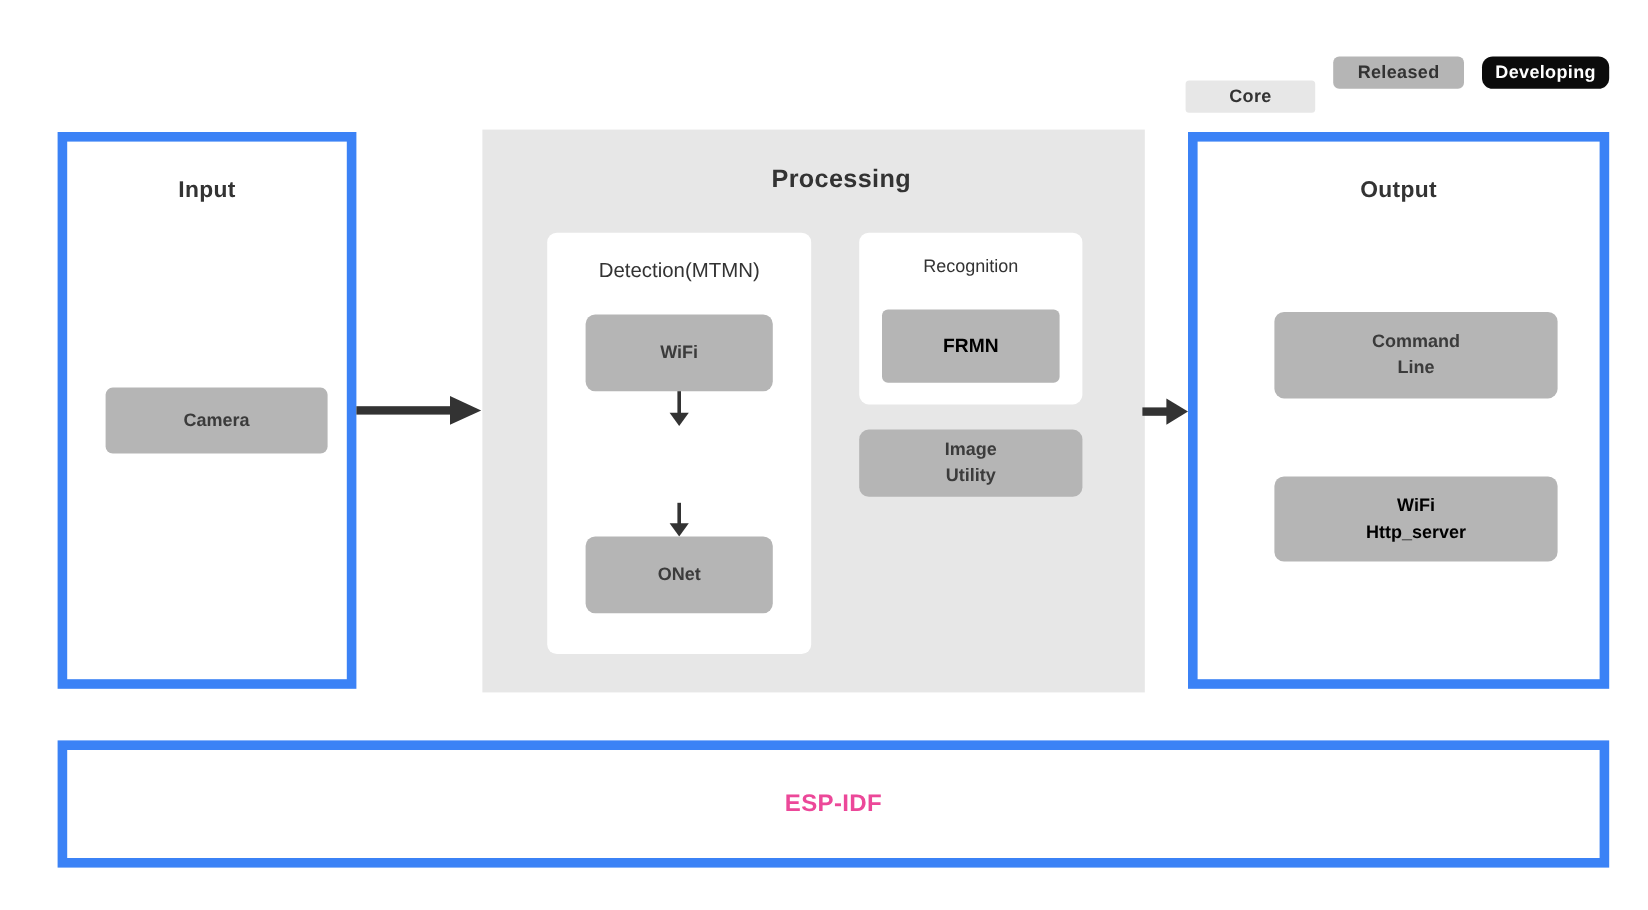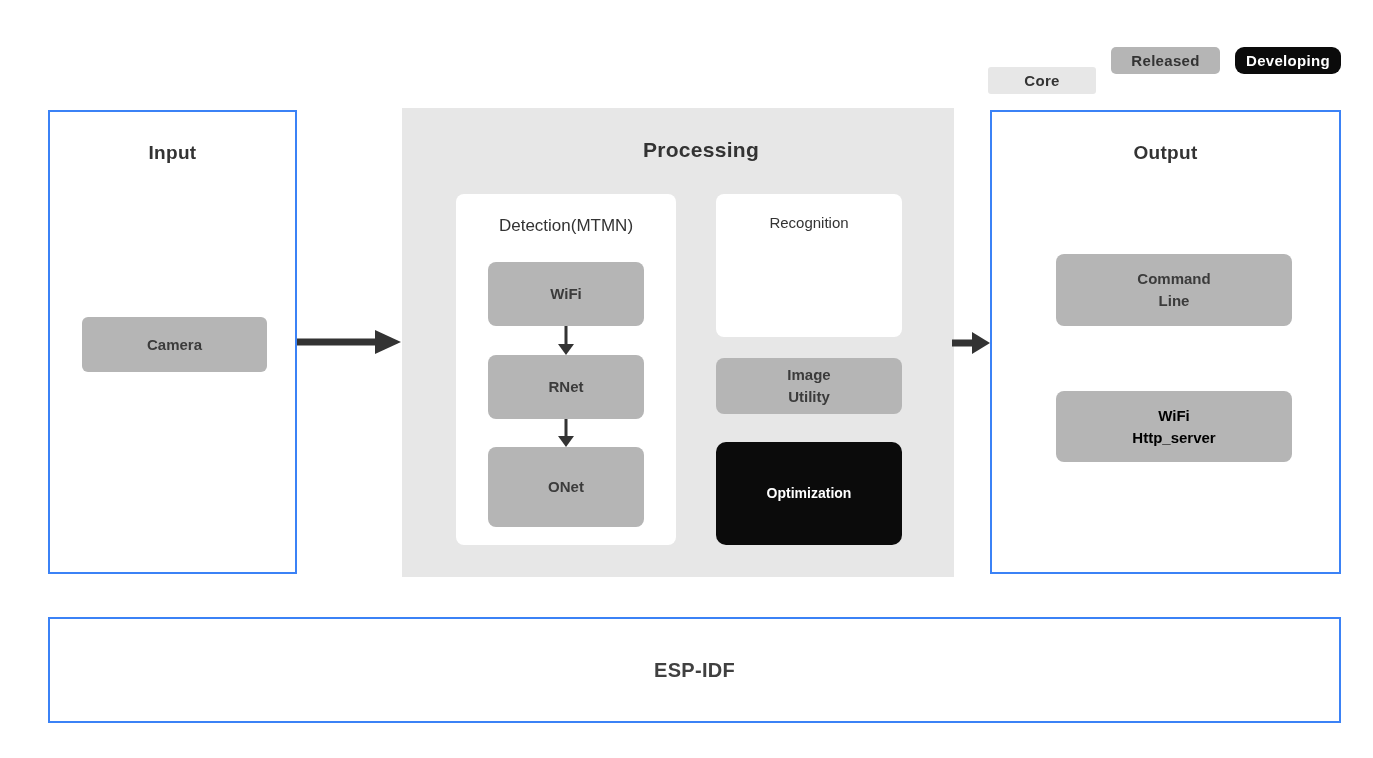--- a/index.html
+++ b/index.html
@@ -27,39 +27,39 @@
     box-sizing: border-box;
   }
   .chip-core       { left: 988px;  width: 108px; border-radius: 3px; margin-top: 20px; }
   .chip-released   { left: 1111px; width: 109px; border-radius: 5px; }
   .chip-developing { left: 1235px; width: 106px; border-radius: 9px; color: #ffffff; }
 
   
   .panel {
     position: absolute;
     background: #ffffff;
-    border: 2px solid #3b82f6;
+    border: 8px solid #3b82f6;
     box-sizing: border-box;
   }
   .panel-input      { left: 48px;  top: 110px; width: 249px;  height: 464px; }
   .panel-output     { left: 990px; top: 110px; width: 351px;  height: 464px; }
   .panel-foundation { left: 48px;  top: 617px; width: 1293px; height: 106px;
                       display: flex; align-items: center; justify-content: center; }
   .panel-processing { left: 402px; top: 108px; width: 552px;  height: 469px; border: none; }
 
   .panel-title {
     margin-top: 30px;
     text-align: center;
     font-size: 19px;
     font-weight: bold;
     color: #333333;
     letter-spacing: .3px;
   }
   .panel-processing .panel-title { font-size: 21px; padding-left: 46px; }
-  .foundation-title { font-size: 20px; font-weight: bold; color: #404040; letter-spacing: .3px; }
+  .foundation-title { font-size: 20px; font-weight: bold; color: #ec4899; letter-spacing: .3px; }
 
   
   .subpanel {
     position: absolute;
     background: #ffffff;
     border-radius: 8px;
     box-sizing: border-box;
   }
   .subpanel-detection   { left: 54px;  top: 86px; width: 220px; height: 351px; }
   .subpanel-recognition { left: 314px; top: 86px; width: 186px; height: 143px; }
@@ -83,21 +83,21 @@
     font-weight: bold;
     color: #3b3b3b;
     white-space: pre-line;
     border-radius: 8px;
     box-sizing: border-box;
     line-height: 1.45;
   }
   .block-camera   { left: 32px;  top: 205px; width: 185px; height: 55px; border-radius: 6px; }
   .block-pnet     { left: 32px;  top: 68px;  width: 156px; height: 64px; }
   .block-rnet     { left: 32px;  top: 161px; width: 156px; height: 64px; }
-  .block-onet     { left: 32px;  top: 253px; width: 156px; height: 80px; }
+  .block-onet     { left: 32px;  top: 253px; width: 156px; height: 64px; }
   .block-frmn     { left: 19px;  top: 64px;  width: 148px; height: 61px; border-radius: 5px; color: #000000; font-size: 16px; }
   .block-imgutil  { left: 314px; top: 250px; width: 186px; height: 56px; }
   .block-optimize { left: 314px; top: 334px; width: 186px; height: 103px; border-radius: 10px; color: #ffffff; font-size: 14px; }
   .block-cmdline  { left: 64px;  top: 142px; width: 236px; height: 72px; }
   .block-wifi     { left: 64px;  top: 279px; width: 236px; height: 71px; color: #000000; }
 
   
   .harrow { position: absolute; height: 26px; }
   .harrow-1 { left: 297px; top: 329px; width: 104px; }
   .harrow-2 { left: 952px; top: 330px; width: 38px; }
@@ -160,36 +160,35 @@
   <div class="panel panel-processing" style="background: rgb(231, 231, 231);">
     <div class="panel-title">Processing</div>
 
     <div class="subpanel subpanel-detection">
       <div class="subpanel-title">Detection(MTMN)</div>
       <div class="block block-pnet" style="background: rgb(181, 181, 181);">WiFi</div>
       <div class="varrow varrow-1">
         <div class="vshaft"></div>
         <div class="vhead"></div>
       </div>
-      <div class="block block-rnet" style="background: rgb(181, 181, 181);">RNet</div>
       <div class="varrow varrow-2">
         <div class="vshaft"></div>
         <div class="vhead"></div>
       </div>
       <div class="block block-onet" style="background: rgb(181, 181, 181);">ONet</div>
     </div>
 
     <div class="subpanel subpanel-recognition">
       <div class="subpanel-title">Recognition</div>
+      <div class="block block-frmn" style="background: rgb(181, 181, 181);">FRMN</div>
     </div>
 
     <div class="block block-imgutil" style="background: rgb(181, 181, 181);">Image
 Utility</div>
 
-    <div class="block block-optimize" style="background: rgb(11, 11, 11);">Optimization</div>
   </div>
 
   <div class="harrow harrow-2">
     <div class="shaft"></div>
     <div class="head"></div>
   </div>
 
   <div class="panel panel-output">
     <div class="panel-title">Output</div>
     <div class="block block-cmdline" style="background: rgb(181, 181, 181);">Command

